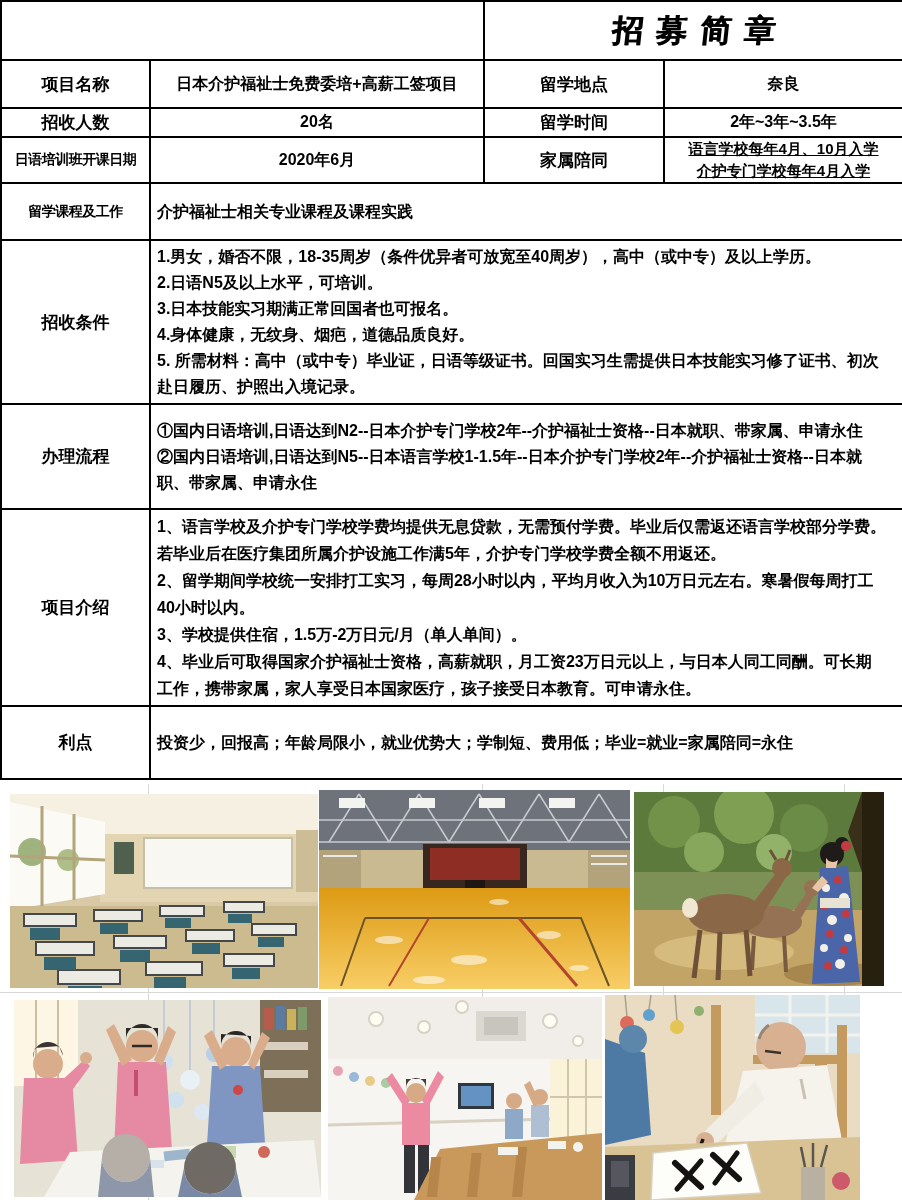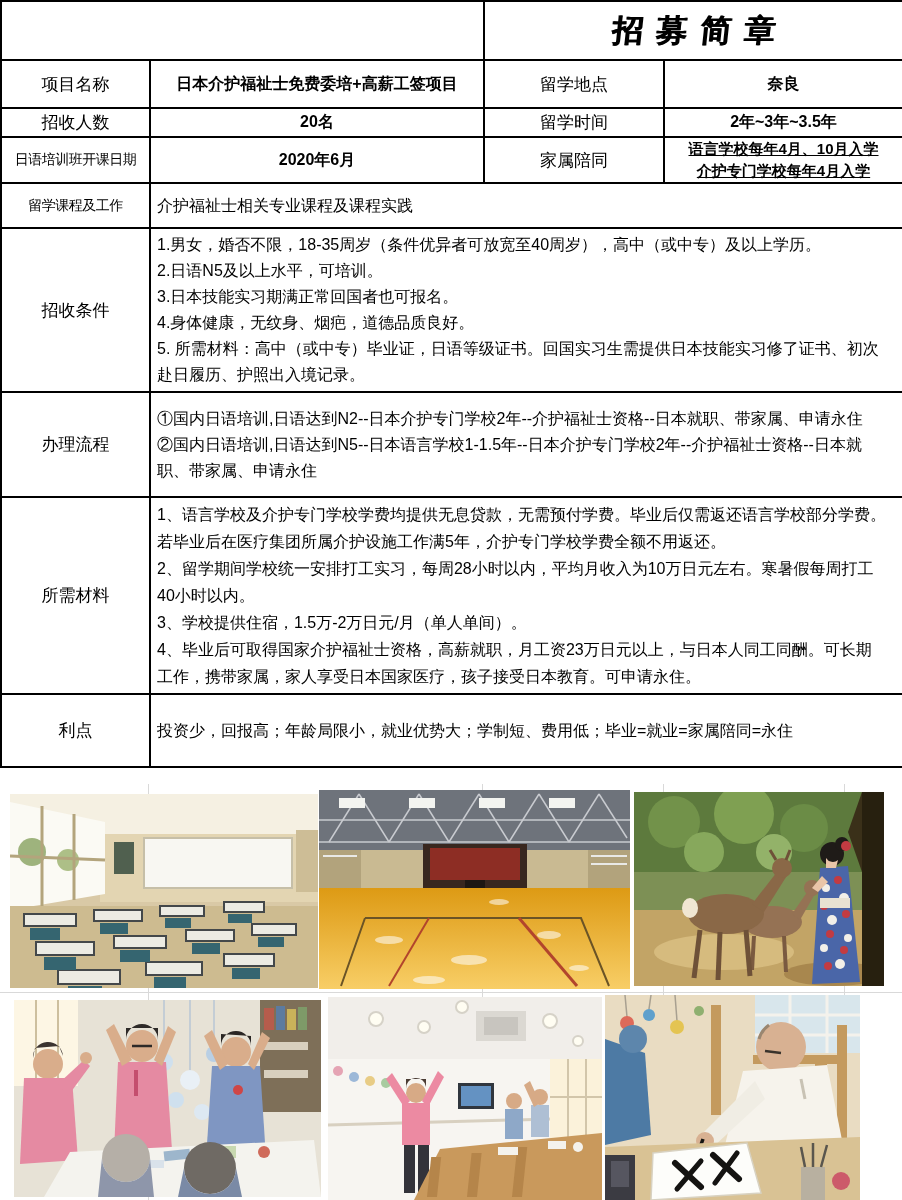--- a/index.html
+++ b/index.html
@@ -10,25 +10,25 @@
   
   table.doc { border-collapse:collapse; table-layout:fixed; width:902px; }
   table.doc td { border:2px solid #000; vertical-align:middle; overflow:hidden; }
   td.title-cell { text-align:center; }
   .title-text{
     display:inline-block; font-family:"Liberation Serif", serif;
     font-size:31px; font-weight:bold; letter-spacing:13px; padding-left:13px;
     transform:skewX(-6deg); text-shadow:1px 0 0 #000;
     white-space:nowrap;
   }
-  td.lbl { text-align:center; font-weight:normal; font-size:17px; white-space:nowrap; }
+  td.lbl { text-align:center; font-weight:bold; font-size:17px; white-space:nowrap; }
   td.lbl.small { font-size:14px; letter-spacing:-0.5px; }
   td.valc { text-align:center; font-weight:bold; font-size:16px;margin-left:8px; }
   td.valc .ml { line-height:22px; font-size:15px;text-decoration:underline; }
-  td.content { padding:3px 16px 3px 6px; font-weight:normal; font-size:16px; text-align:left; }
+  td.content { padding:3px 16px 3px 6px; font-weight:bold; font-size:16px; text-align:left; }
   td.content .line { line-height:26px; }
   td.content.intro .line { line-height:27px; }
   .empty-cell { background:#fff; }
 
   
   .photos { position:absolute; left:0; top:784px; width:902px; height:416px; background:#fff; }
   .gridline { position:absolute; background:#d9d9d9; z-index:0; }
   .photo { position:absolute; z-index:1; overflow:hidden; }
   .photo svg { display:block; width:100%; height:100%; }
 </style>
@@ -65,21 +65,21 @@
     </tr>
     <tr style="height:36px">
       <td class="lbl small">日语培训班开课日期</td>
       <td class="valc">2020年6月</td>
       <td class="lbl">家属陪同</td>
       <td class="valc">
         <div class="ml">语言学校每年4月、10月入学</div>
         <div class="ml">介护专门学校每年4月入学</div>
       </td>
     </tr>
-    <tr style="height:45px">
+    <tr style="height:57px">
       <td class="lbl small">留学课程及工作</td>
       <td colspan="3" class="content">
         <div class="line">介护福祉士相关专业课程及课程实践</div>
       </td>
     </tr>
     <tr style="height:157px">
       <td class="lbl">招收条件</td>
       <td colspan="3" class="content">
         <div class="line">1.男女，婚否不限，18-35周岁（条件优异者可放宽至40周岁），高中（或中专）及以上学历。</div>
         <div class="line">2.日语N5及以上水平，可培训。</div>
@@ -89,21 +89,21 @@
       </td>
     </tr>
     <tr style="height:105px">
       <td class="lbl">办理流程</td>
       <td colspan="3" class="content">
         <div class="line">①国内日语培训,日语达到N2--日本介护专门学校2年--介护福祉士资格--日本就职、带家属、申请永住</div>
         <div class="line">②国内日语培训,日语达到N5--日本语言学校1-1.5年--日本介护专门学校2年--介护福祉士资格--日本就职、带家属、申请永住</div>
       </td>
     </tr>
     <tr style="height:195px">
-      <td class="lbl">所需材料</td>
+      <td class="lbl">项目介绍</td>
       <td colspan="3" class="content intro">
         <div class="line">1、语言学校及介护专门学校学费均提供无息贷款，无需预付学费。毕业后仅需返还语言学校部分学费。若毕业后在医疗集团所属介护设施工作满5年，介护专门学校学费全额不用返还。</div>
         <div class="line">2、留学期间学校统一安排打工实习，每周28小时以内，平均月收入为10万日元左右。寒暑假每周打工40小时以内。</div>
         <div class="line">3、学校提供住宿，1.5万-2万日元/月（单人单间）。</div>
         <div class="line">4、毕业后可取得国家介护福祉士资格，高薪就职，月工资23万日元以上，与日本人同工同酬。可长期工作，携带家属，家人享受日本国家医疗，孩子接受日本教育。可申请永住。</div>
       </td>
     </tr>
     <tr style="height:73px">
       <td class="lbl">利点</td>
       <td colspan="3" class="content">

